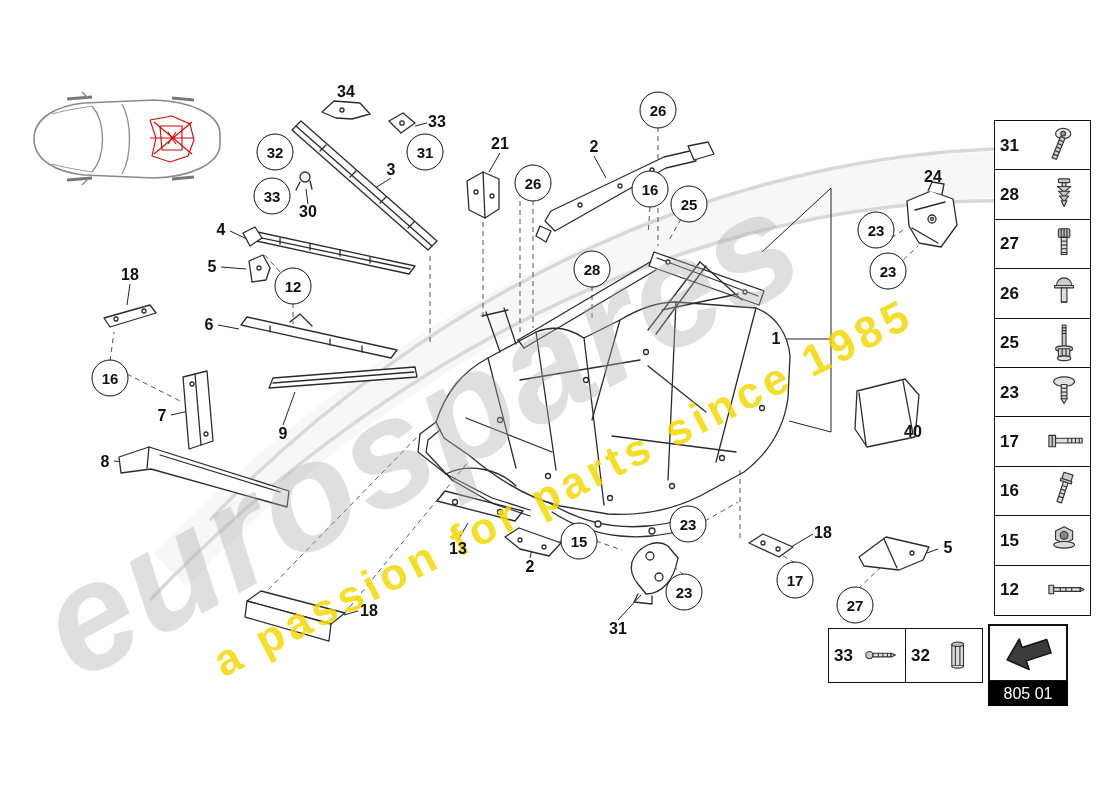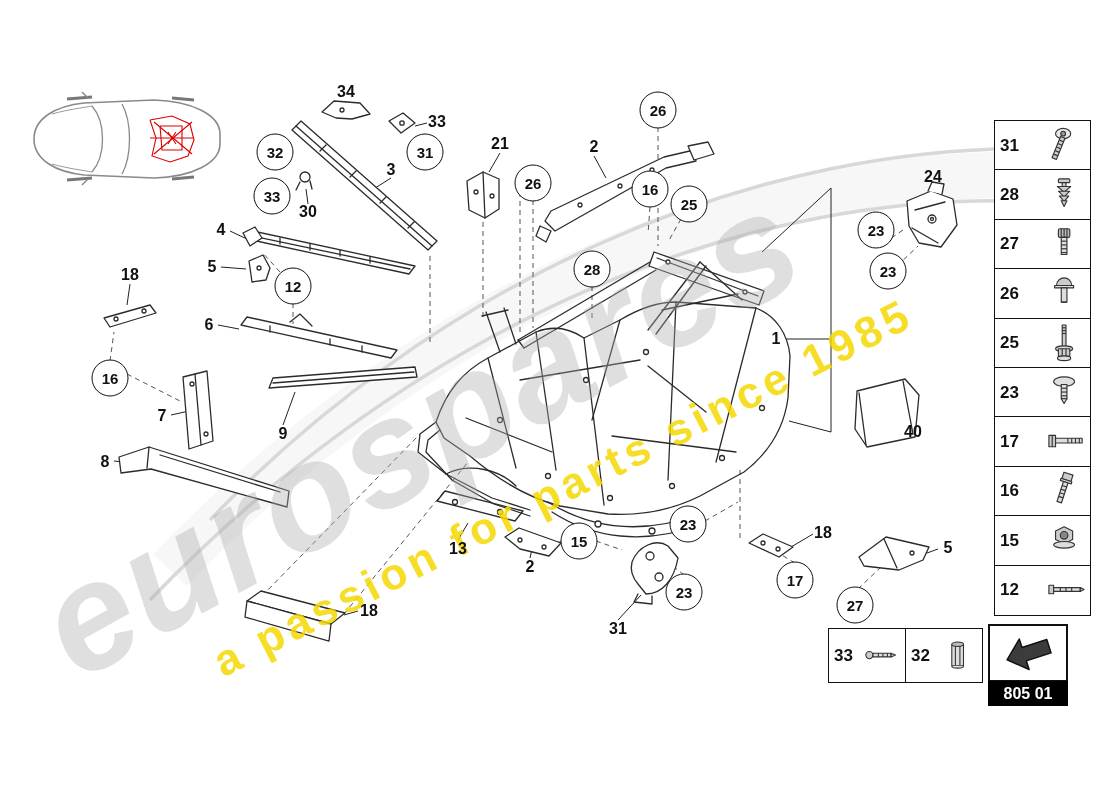--- a/index.html
+++ b/index.html
@@ -25,21 +25,21 @@
   .plist-row{box-sizing:border-box;height:51px;border:1.6px solid #111;margin-top:-1.6px;background:#fff;
      display:flex;align-items:center;justify-content:space-between;padding:0 5px;cursor:pointer;}
   .plist-row:first-child{margin-top:0;}
   .plist-num{font-size:17px;font-weight:bold;}
   
   .ref-box{box-sizing:border-box;position:absolute;height:55px;width:78px;border:1.6px solid #111;background:#fff;
      display:flex;align-items:center;justify-content:space-between;padding:0 5px;z-index:5;cursor:pointer;}
   #code-box{position:absolute;left:988px;top:624px;width:80px;height:58px;border:2px solid #111;background:#fff;
      display:flex;align-items:center;justify-content:center;z-index:5;box-sizing:border-box;}
   #code-label{position:absolute;left:988px;top:681px;width:80px;height:25px;background:#000;color:#fff;
-     font-weight:bold;font-size:16px;text-align:center;line-height:25px;z-index:5;box-sizing:border-box;}
+     font-weight:normal;font-size:16px;text-align:center;line-height:25px;z-index:5;box-sizing:border-box;}
   .ln{stroke:#2b2b2b;stroke-width:1.3;fill:none;stroke-linejoin:round;stroke-linecap:round;}
   .fillw{fill:#fff;}
   .dash{stroke:#555;stroke-width:1;fill:none;stroke-dasharray:5 4;}
   .lead{stroke:#222;stroke-width:1;fill:none;}
   .ic{stroke:#333;stroke-width:1.2;stroke-linejoin:round;}
 </style>
 </head>
 <body>
 
 <div id="canvas">

